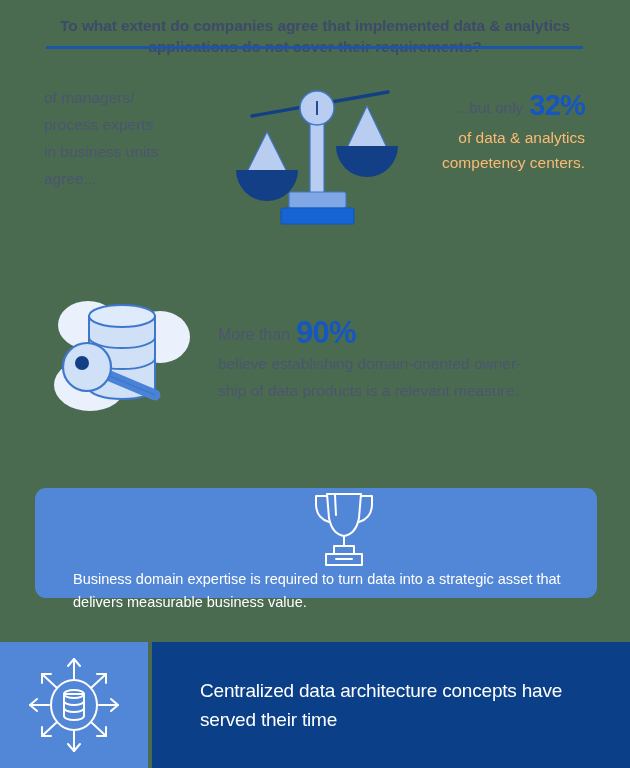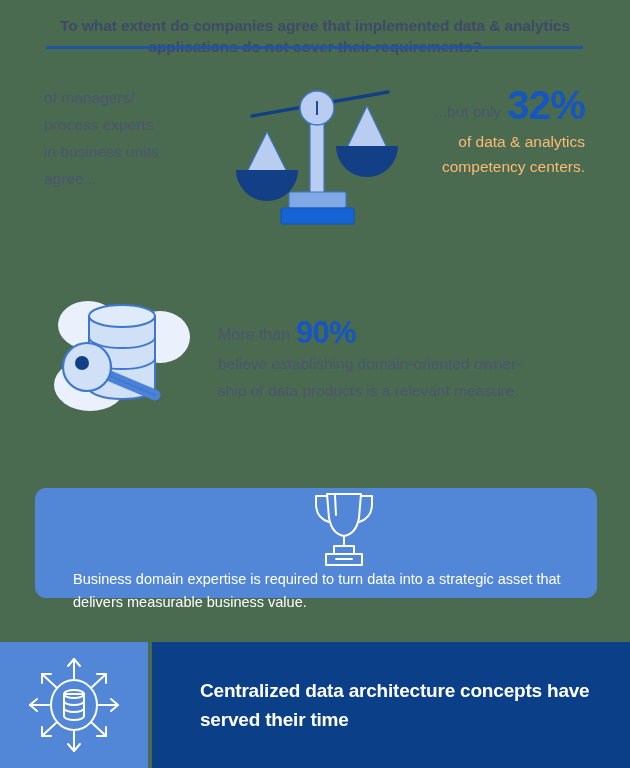--- a/index.html
+++ b/index.html
@@ -71,21 +71,21 @@
     text-align: right;
   }
   #stat-right .line1 {
     font-size: 15.5px;
     color: #4b5570;
     font-weight: 500;
     line-height: 34px;
     white-space: nowrap;
   }
   #stat-right .line1 .big {
-    font-size: 40px;
+    font-size: 29px;
     font-weight: bold;
     color: #1556c0;
     letter-spacing: -0.8px;
     vertical-align: -2px;
     margin-left: 6px;
   }
   #stat-right .body {
     font-size: 15.5px;
     line-height: 25px;
     color: #fdba74;
@@ -195,21 +195,21 @@
     flex: 1;
     height: 126px;
     background: #0b4089;
     display: flex;
     align-items: center;
   }
   #banner-title {
     color: #ffffff;
     font-size: 19px;
     line-height: 29px;
-    font-weight: bold;
+    font-weight: normal;
     margin-left: 48px;
     margin-right: 20px;
     letter-spacing: -0.2px;
   }
   #expand-icon { width: 96px; height: 100px; }
 </style>
 </head>
 <body>
 
 <div id="heading-block">

